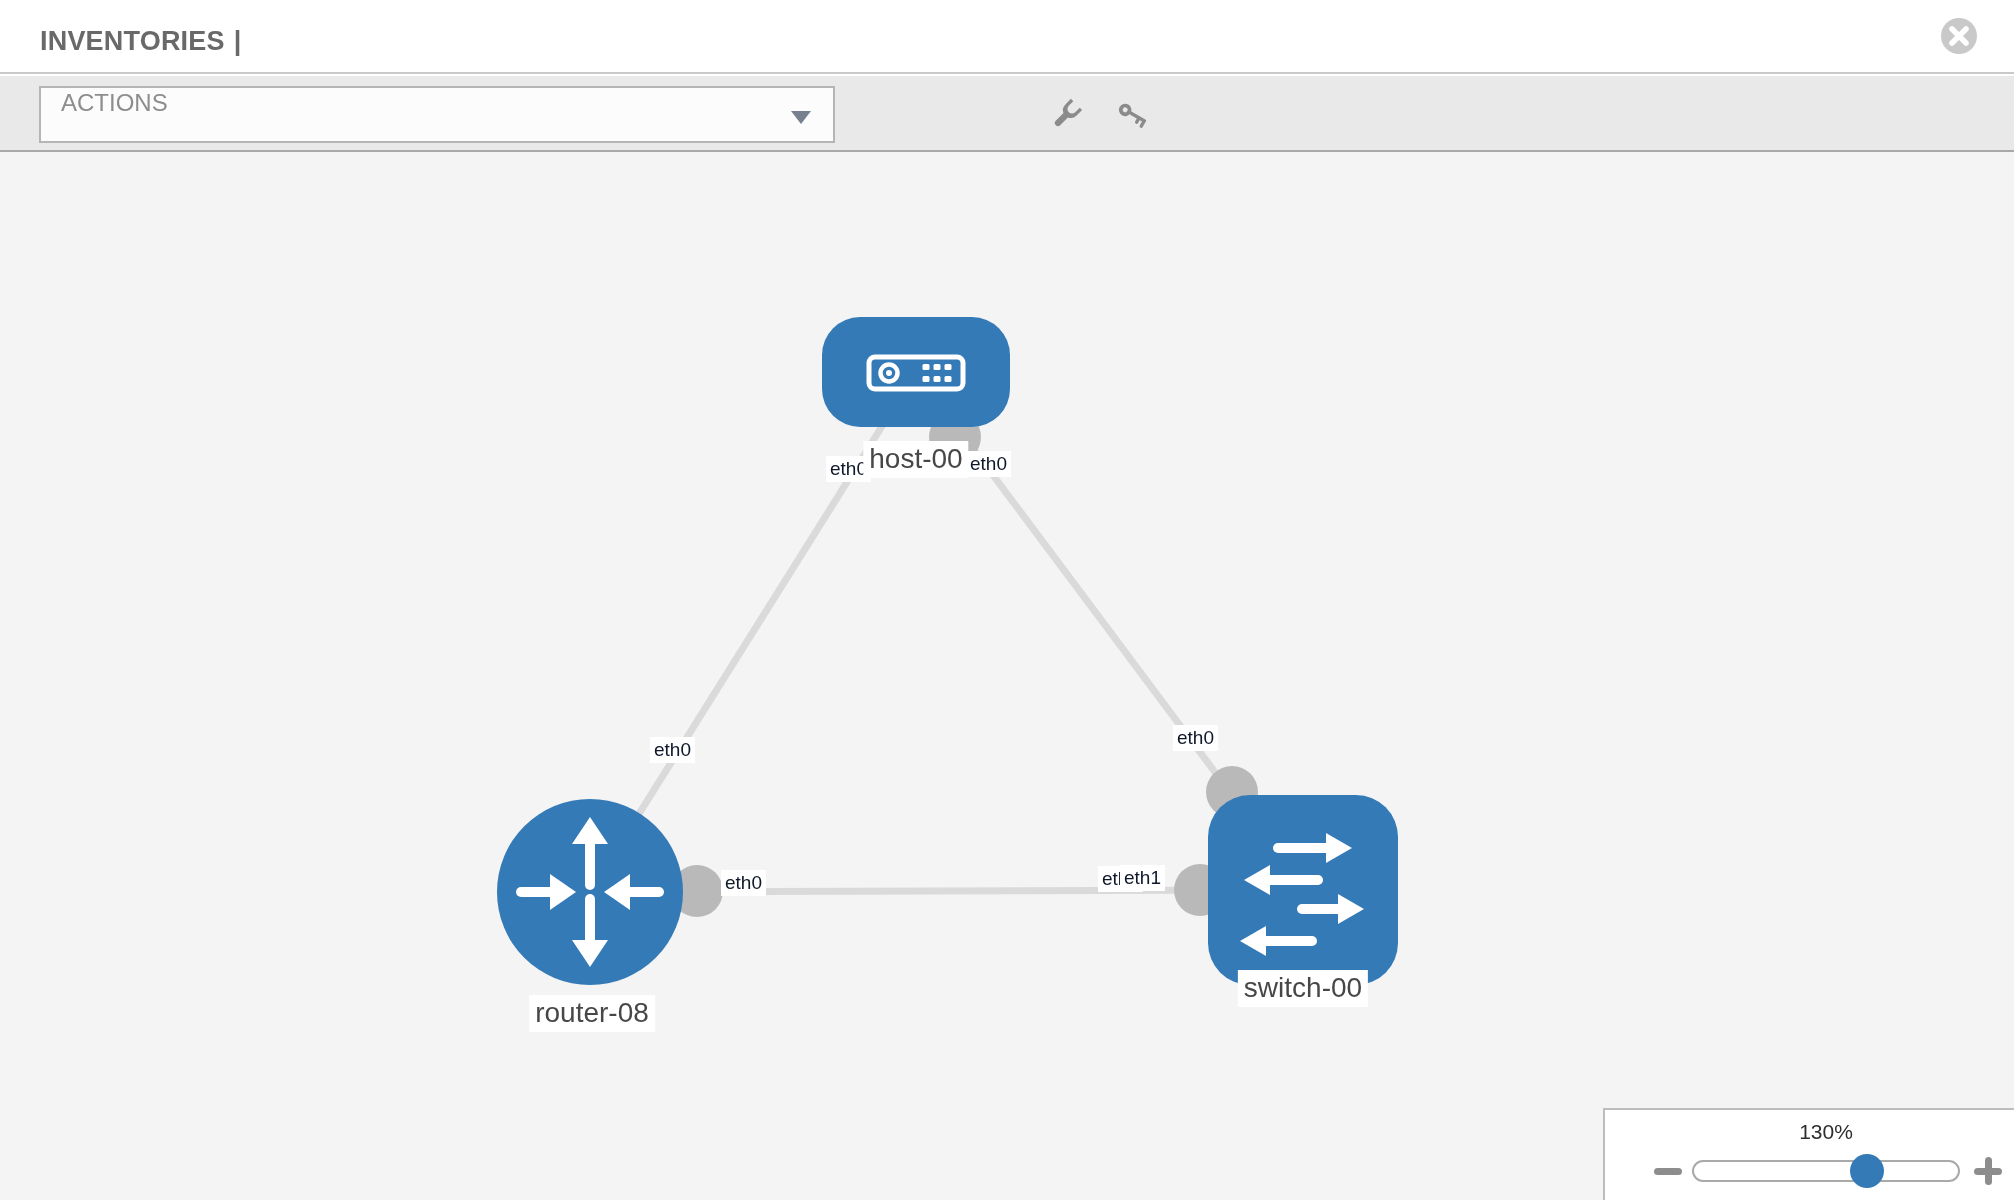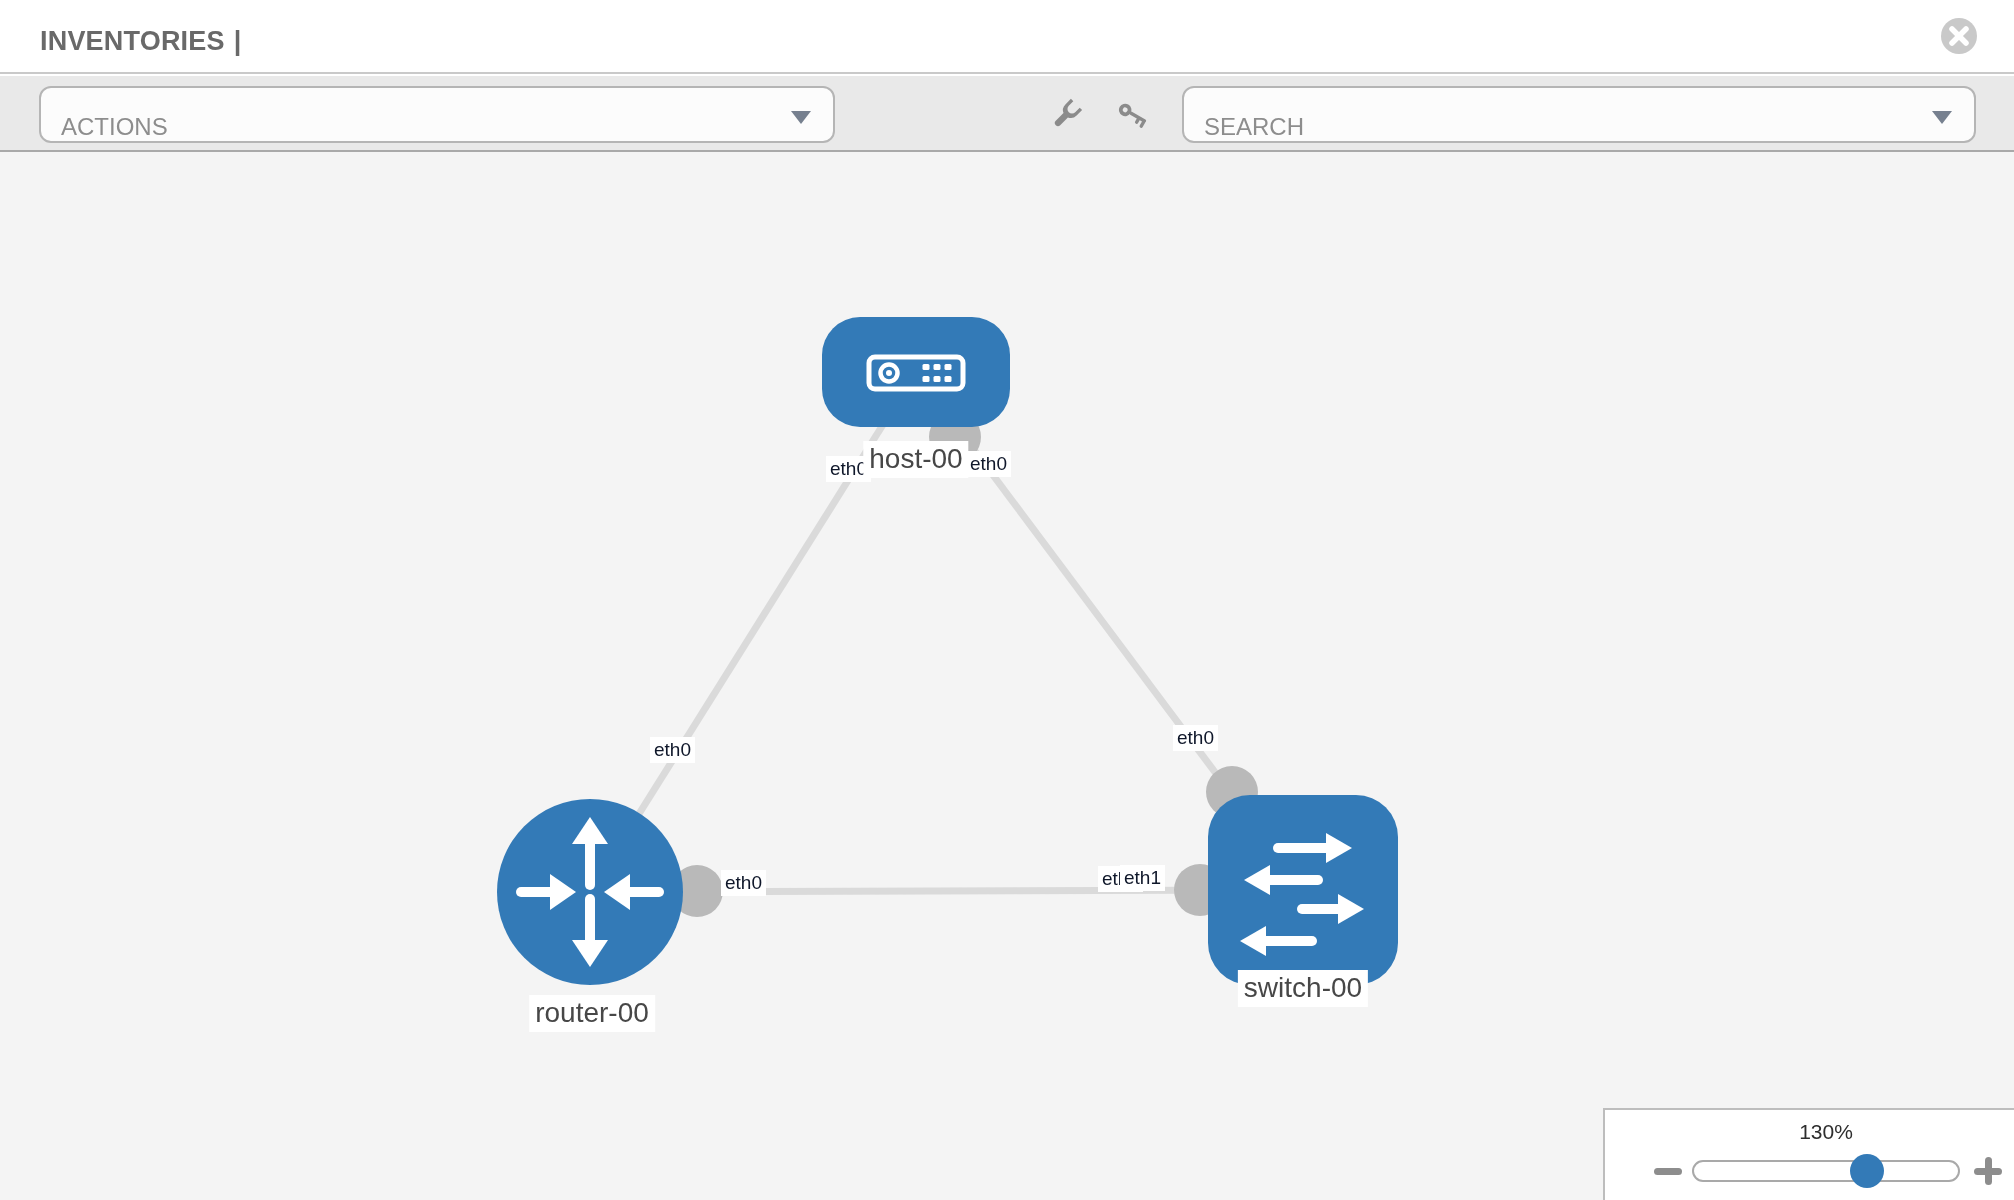--- a/index.html
+++ b/index.html
@@ -13,21 +13,21 @@
   .title { position: absolute; left: 40px; top: 0; height: 82px; display: flex; align-items: center;
            gap: 9px; font-size: 27px; font-weight: bold; color: #696969; letter-spacing: .2px; }
   .close-btn { position: absolute; right: 37px; top: 18px; width: 36px; height: 36px; border: none;
                border-radius: 50%; background: #c9c9c9; cursor: pointer; padding: 0; }
   .close-btn svg { display: block; margin: 8px auto; }
 
   
   .toolbar { position: absolute; left: 0; top: 76px; width: 2014px; height: 76px;
              background: #e9e9e9; border-bottom: 2px solid #a9a9a9; }
   .select { position: absolute; top: 10px; height: 57px; background: #fcfcfc;
-            border: 2px solid #b5b5b5; border-radius: 12px; display: flex; align-items: flex-end;
+            border: 2px solid #b5b5b5; border-radius: 0; display: flex; align-items: flex-start;
             padding: 1px 56px 0 20px; color: #8d8d8d; font-size: 24px; cursor: pointer; }
   .select .caret { position: absolute; right: 22px; top: 23px; width: 0; height: 0;
                    border-left: 10px solid transparent; border-right: 10px solid transparent;
                    border-top: 13px solid #76808f; }
   .select.actions { left: 39px; width: 796px; }
   .select.search  { left: 1182px; width: 794px; }
   .tool-icon { position: absolute; top: 22px; width: 34px; height: 34px; cursor: pointer; }
   .tool-icon.wrench { left: 1049px; }
   .tool-icon.key    { left: 1117px; }
 
@@ -92,24 +92,20 @@
 
     <svg class="tool-icon key" viewBox="0 0 24 24">
       <g transform="rotate(30 12 12)" fill="#8b8b8b">
         <path d="M4.8 7.6 a4.4 4.4 0 1 0 0.01 8.8 a4.4 4.4 0 0 0 -0.01 -8.8 z m0 2.7 a1.7 1.7 0 1 1 0 3.4 a1.7 1.7 0 0 1 0 -3.4 z"></path>
         <rect x="8.6" y="10.8" width="13" height="2.4" rx="1"></rect>
         <rect x="15" y="12" width="2.3" height="4.6" rx="1"></rect>
         <rect x="19.2" y="12" width="2.3" height="5.4" rx="1"></rect>
       </g>
     </svg>
 
-    <div class="select search">
-      <span>SEARCH</span>
-      <span class="caret"></span>
-    </div>
   </div>
 
   <div class="canvas">
     <svg class="graph" width="2014" height="1048" viewBox="0 0 2014 1048">
 
       <g stroke="#dadada" stroke-width="7">
         <line x1="916" y1="220" x2="590" y2="740"></line>
         <line x1="916" y1="220" x2="1303" y2="738"></line>
         <line x1="590" y1="740" x2="1303" y2="738"></line>
       </g>
@@ -169,21 +165,21 @@
 
     <div class="iflabel" style="left:826px; top:304px;">eth0</div>
     <div class="iflabel" style="left:966px; top:299px;">eth0</div>
     <div class="iflabel" style="left:650px; top:585px;">eth0</div>
     <div class="iflabel" style="left:1173px; top:573px;">eth0</div>
     <div class="iflabel" style="left:721px; top:718px;">eth0</div>
     <div class="iflabel" style="left:1098px; top:714px; z-index:1;">eth0</div>
     <div class="iflabel" style="left:1120px; top:713px; z-index:2;">eth1</div>
 
     <div class="nodelabel" style="left:916px; top:289px;">host-00</div>
-    <div class="nodelabel" style="left:592px; top:843px;">router-00</div>
+    <div class="nodelabel" style="left:592px; top:843px;">router-08</div>
     <div class="nodelabel" style="left:1303px; top:818px;">switch-00</div>
 
     <div class="zoom-panel">
       <div class="zoom-level">130%</div>
       <div class="zoom-btn zoom-minus">
         <span class="h"></span>
       </div>
       <div class="zoom-track">
         <div class="zoom-thumb"></div>
       </div>

